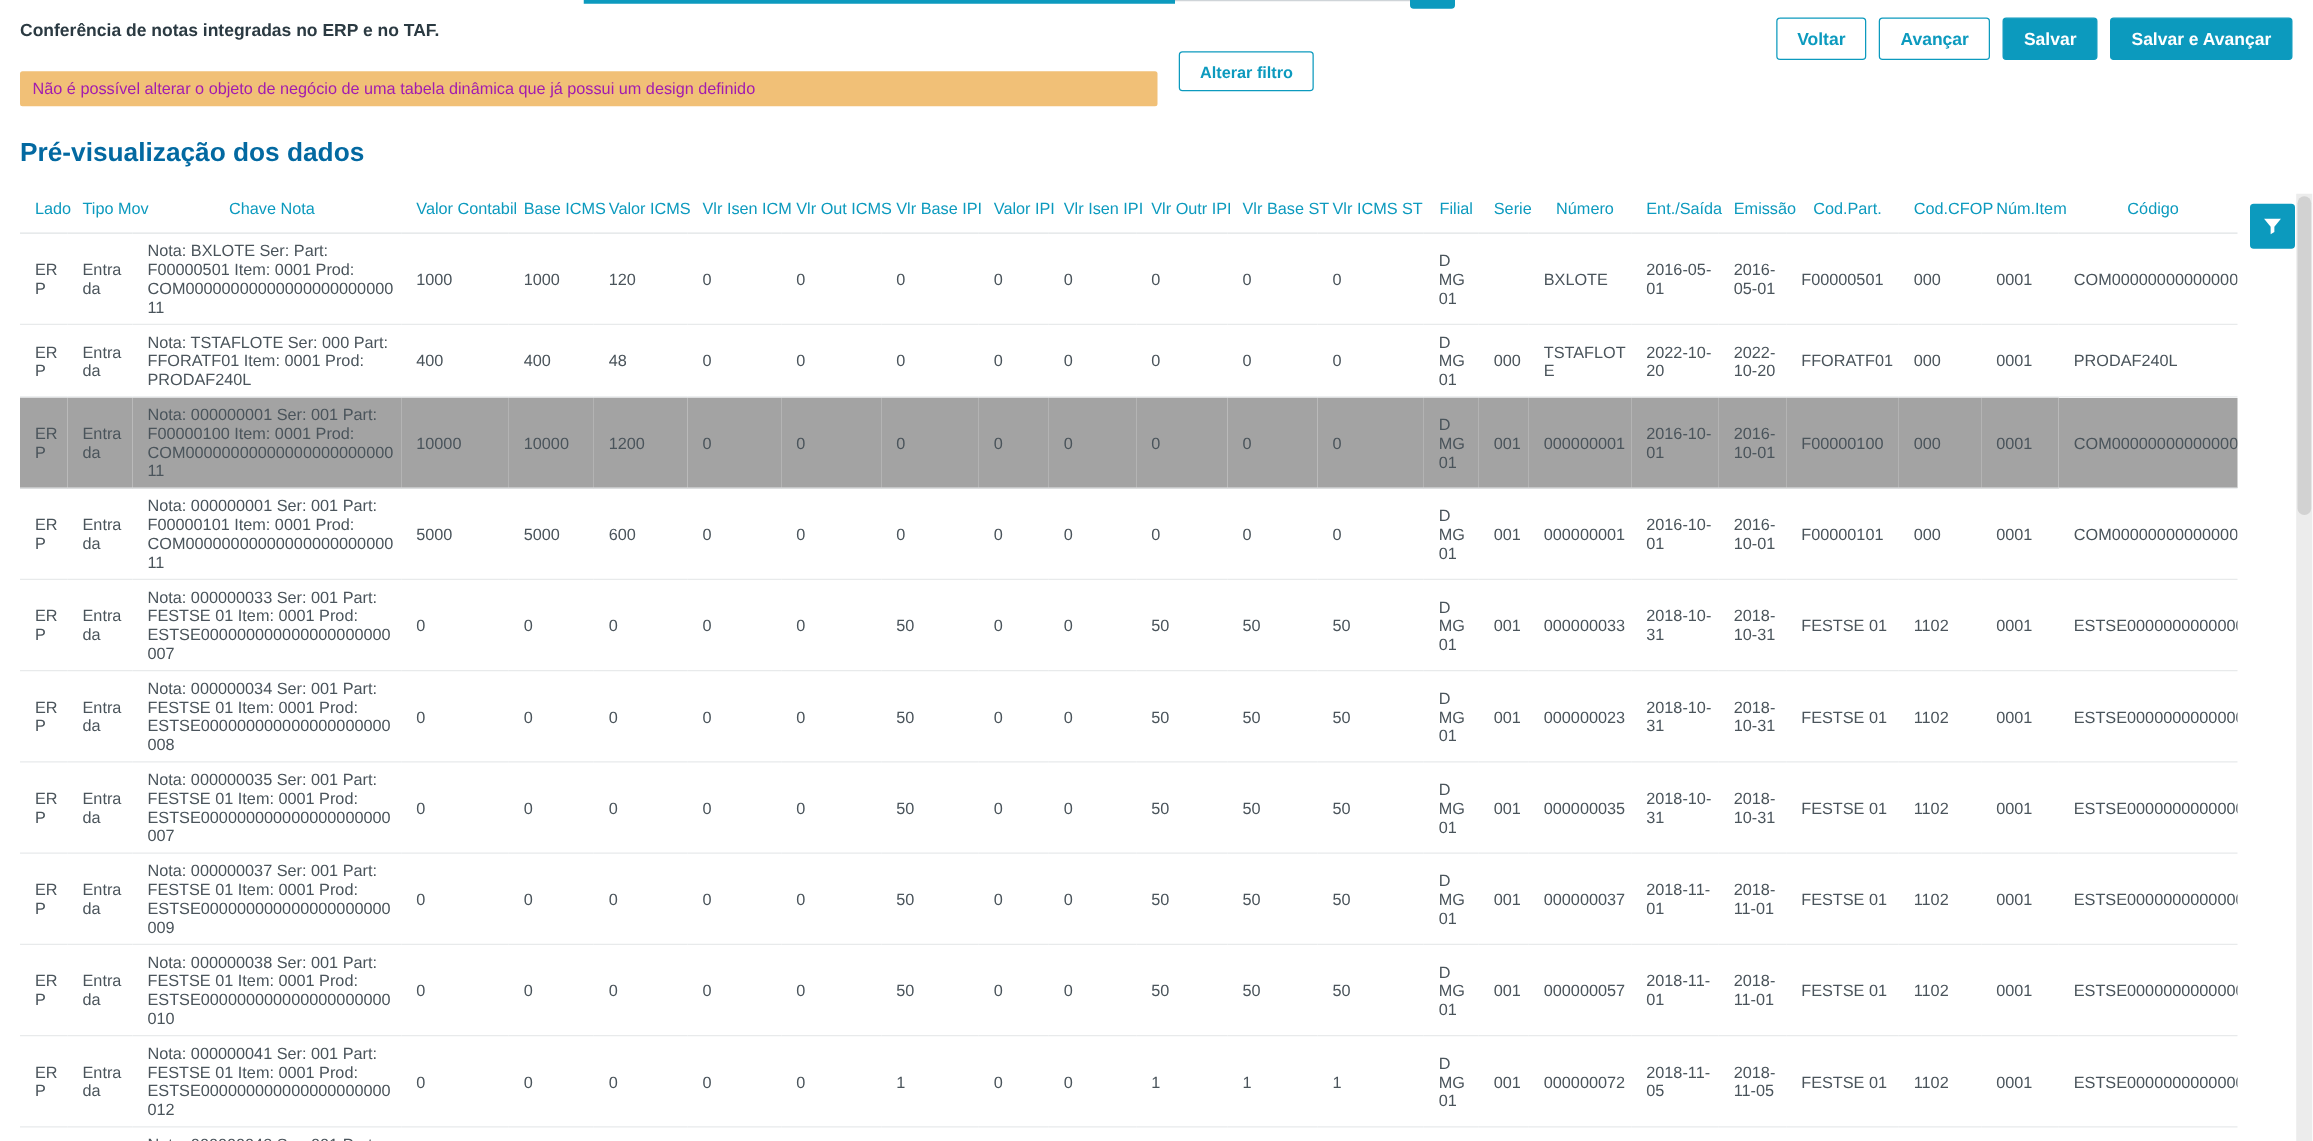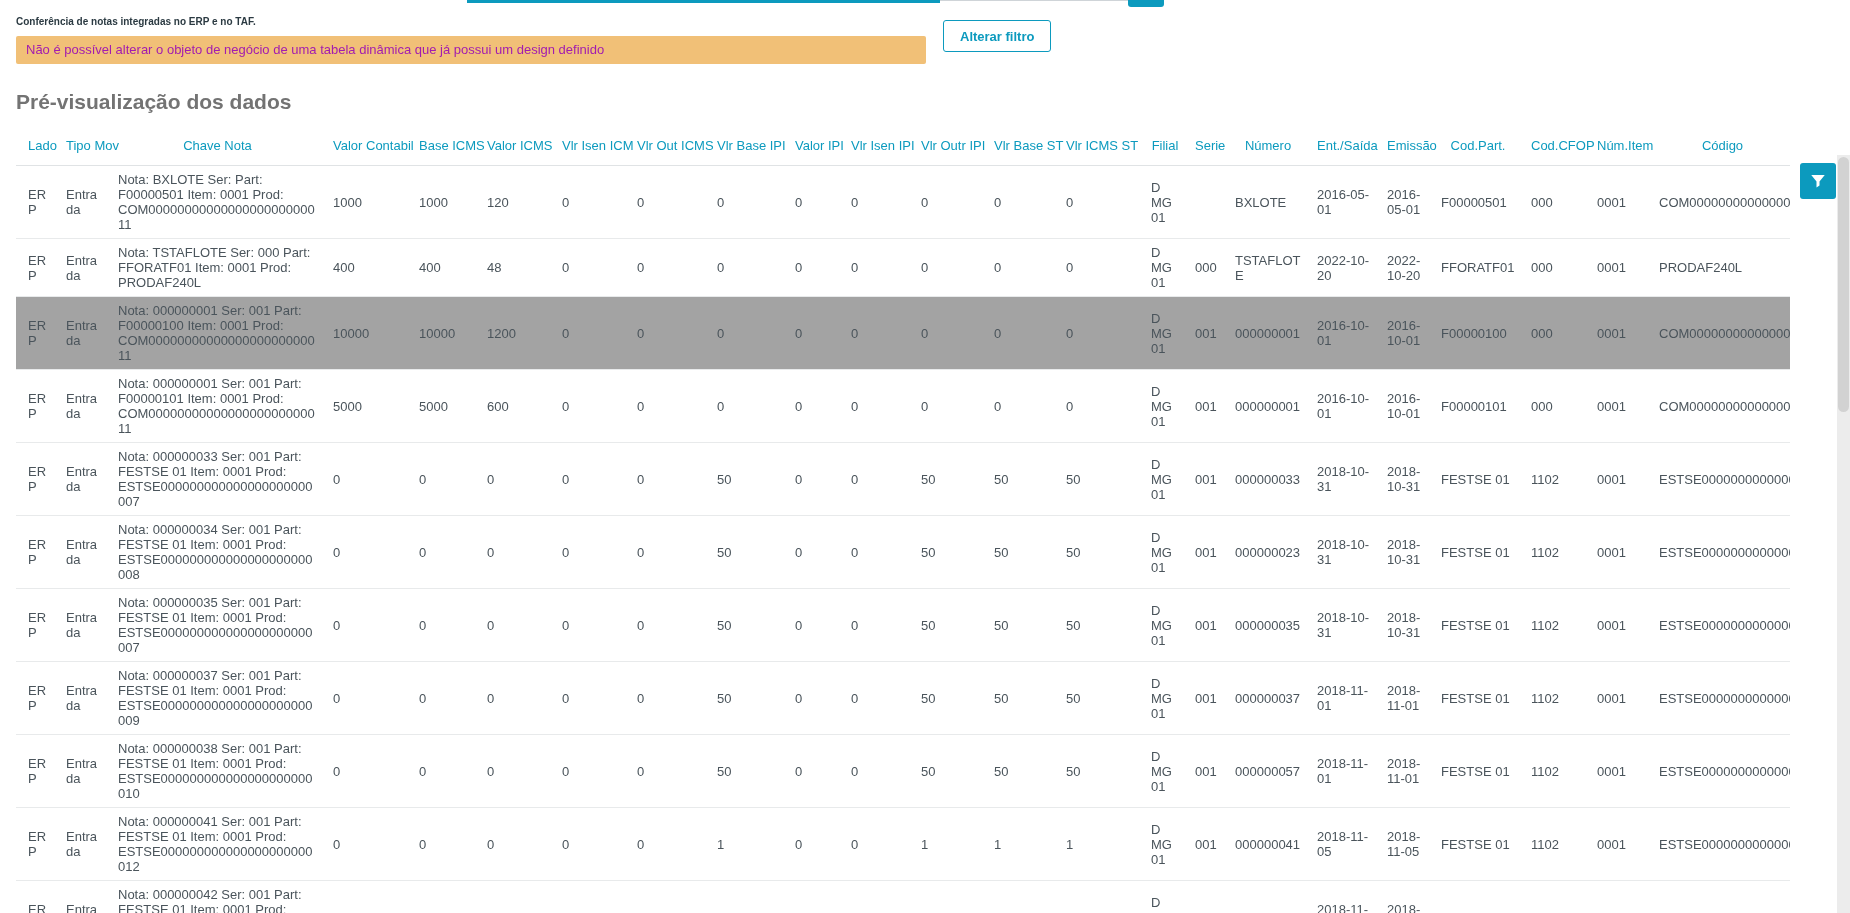--- a/index.html
+++ b/index.html
@@ -10,37 +10,37 @@
     font-family:"Liberation Sans", sans-serif;
   }
 
   
   .artifact-line { position:absolute; top:0; left:467px; width:473px; height:3px; background:#0c9abe; }
   .artifact-chip { position:absolute; top:0; left:1128px; width:36px; height:7px; background:#0c9abe; border-radius:0 0 3px 3px; }
   .artifact-grayline { position:absolute; top:0; left:940px; width:188px; height:1px; background:#cfd4d8; }
 
   .page-header { display:flex; justify-content:space-between; align-items:flex-start; padding:12px 16px 0 16px; }
   .titles h1 { margin:0; font-size:24px; font-weight:700; color:#2b3a42; }
-  .titles .subtitle { margin-top:4px; font-size:10px; font-weight:700; color:#2b3a42; }
+  .titles .subtitle { margin-top:4px; font-size:14px; font-weight:700; color:#2b3a42; }
 
   .toolbar { display:flex; gap:10px; margin-top:2px; }
   .btn { height:34px; padding:0 16px; border-radius:3px; font-size:14px; font-weight:600;
          font-family:"Liberation Sans", sans-serif; cursor:pointer; white-space:nowrap; }
   .btn-outline { background:#fff; border:1px solid #0c9abe; color:#0c9abe; }
   .btn-solid   { background:#0c9abe; border:1px solid #0c9abe; color:#fff; }
 
   .banner-row { display:flex; align-items:flex-start; margin:9px 16px 0 16px; }
   .warning-banner { width:910px; background:#f1c077; color:#a21caf; font-size:13px;
                     padding:6px 10px; border-radius:2px; line-height:16px; }
   .alterar-filtro { margin-left:17px; margin-top:-16px; height:32px; padding:0 16px;
                     background:#fff; border:1px solid #0c9abe; color:#0c9abe;
                     border-radius:3px; font-size:13px; font-weight:600; cursor:pointer;
                     font-family:"Liberation Sans", sans-serif; }
 
-  .section-title { margin:26px 16px 12px 16px; font-size:21px; font-weight:700; color:#737373; }
+  .section-title { margin:26px 16px 12px 16px; font-size:21px; font-weight:700; color:#0369a1; }
 
   table.data-table { margin-left:16px; width:1774px; border-collapse:collapse; table-layout:fixed;
                      font-size:13px; color:#4a545b; }
   table.data-table th {
     text-align:center; color:#0c9abe; font-weight:400; font-size:13px;
     padding:12px 4px 12px 12px; border-bottom:1px solid #e0e3e5;
     white-space:nowrap; overflow:visible; vertical-align:middle;
   }
   table.data-table td {
     padding:6px 4px 6px 12px; border-bottom:1px solid #e8eaeb;
@@ -60,20 +60,26 @@
 </head>
 <body>
 
 <div class="artifact-line"></div>
 <div class="artifact-grayline"></div>
 <div class="artifact-chip"></div>
 
 <div class="page-header">
   <div class="titles">
     <div class="subtitle">Conferência de notas integradas no ERP e no TAF.</div>
+  </div>
+  <div class="toolbar">
+    <button class="btn btn-outline">Voltar</button>
+    <button class="btn btn-outline">Avançar</button>
+    <button class="btn btn-solid">Salvar</button>
+    <button class="btn btn-solid">Salvar e Avançar</button>
   </div>
 </div>
 
 <div class="banner-row">
   <div class="warning-banner">Não é possível alterar o objeto de negócio de uma tabela dinâmica que já possui um design definido</div>
   <button class="alterar-filtro">Alterar filtro</button>
 </div>
 
 <div class="section-title">Pré-visualização dos dados</div>
 
@@ -366,21 +372,21 @@
         <td>0</td>
         <td>0</td>
         <td>1</td>
         <td>0</td>
         <td>0</td>
         <td>1</td>
         <td>1</td>
         <td>1</td>
         <td>D MG 01</td>
         <td>001</td>
-        <td>000000041</td>
+        <td>000000072</td>
         <td>2018-11-05</td>
         <td>2018-11-05</td>
         <td>FESTSE 01</td>
         <td>1102</td>
         <td>0001</td>
         <td>ESTSE000000000000000000000000000</td>
       </tr>
       <tr>
         <td>ERP</td>
         <td>Entrada</td>

